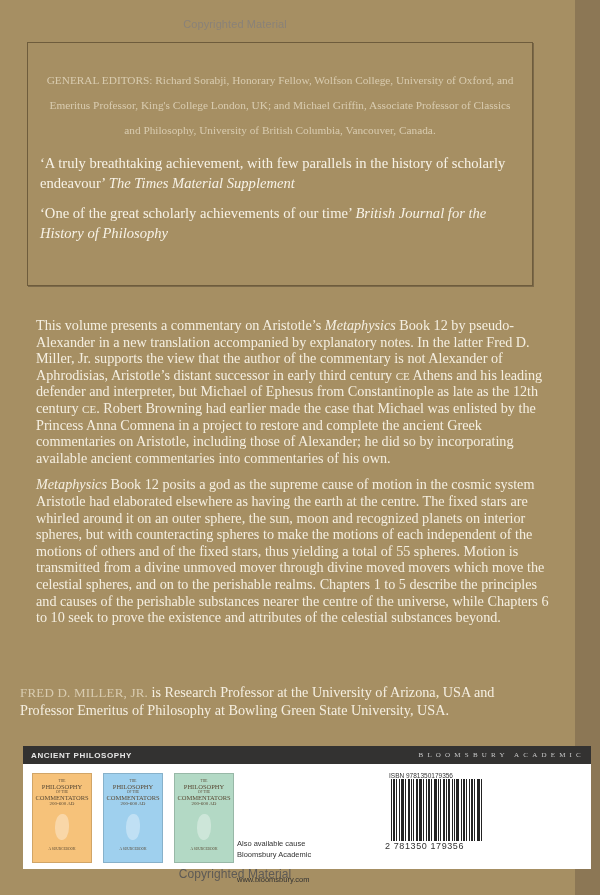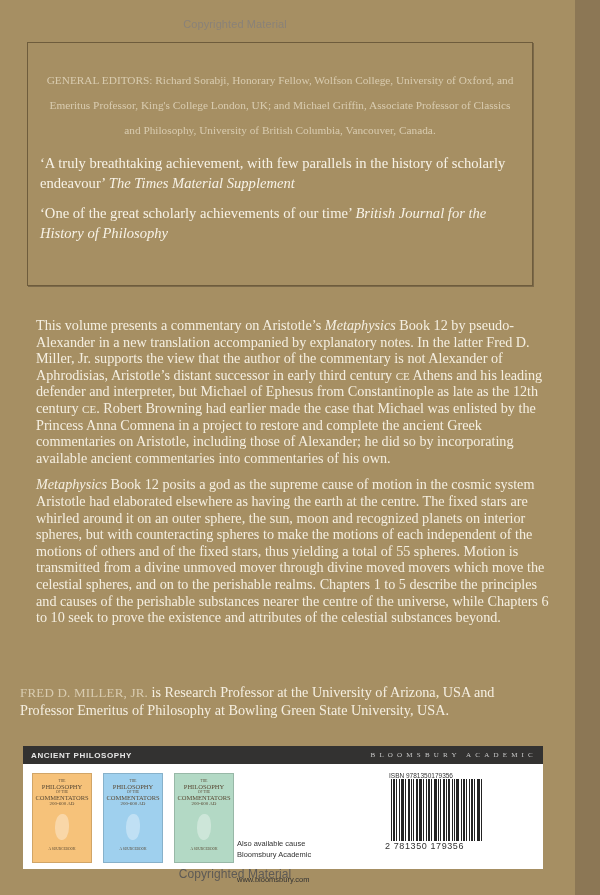--- a/index.html
+++ b/index.html
@@ -45,21 +45,21 @@
   .blurb i { font-style: italic; }
   .sc { font-variant: small-caps; font-size: 16px; }
 
   .bio {
     position: absolute; left: 20px; top: 684px; width: 520px;
     font-size: 14.2px; line-height: 17.5px; color: #f5efe1;
   }
   .bio .author { color: #d9ccb0; font-size: 13px; letter-spacing: 0.2px; }
 
   .footer-panel {
-    position: absolute; left: 23px; top: 746px; width: 520px; height: 123px;
+    position: absolute; left: 23px; top: 746px; width: 568px; height: 123px;
     background: #ffffff; box-sizing: border-box;
   }
   .footer-bar {
     height: 18px; background: #333231; display: flex; align-items: center;
     justify-content: space-between; padding: 0 6px 0 8px;
   }
   .footer-bar .left {
     font-family: "Liberation Sans", "DejaVu Sans", sans-serif;
     font-size: 8px; font-weight: bold; color: #e8e8e8; letter-spacing: 0.6px;
   }

